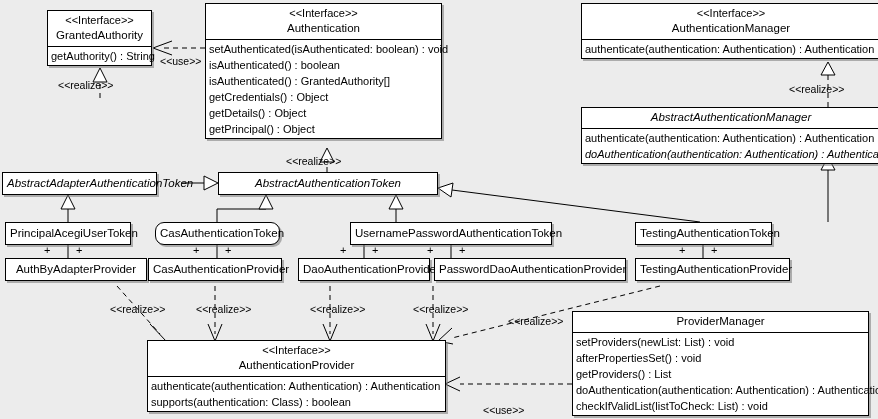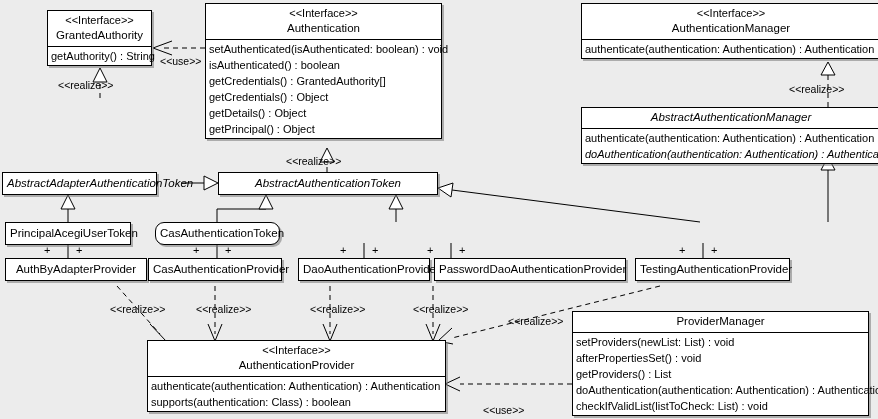--- a/index.html
+++ b/index.html
@@ -199,21 +199,21 @@
 
 
   <div class="uml-class" style="left:205px; top:3px; width:237px;">
     <div class="uml-head with-body">
       <span class="stereo">&lt;&lt;Interface&gt;&gt;</span>
       <span class="cname">Authentication</span>
     </div>
     <div class="uml-body">
       <span class="feature">setAuthenticated(isAuthenticated: boolean) : void</span>
       <span class="feature">isAuthenticated() : boolean</span>
-      <span class="feature">getCredentials() : GrantedAuthority[]</span>
+      <span class="feature">isAuthenticated() : GrantedAuthority[]</span>
       <span class="feature">getCredentials() : Object</span>
       <span class="feature">getDetails() : Object</span>
       <span class="feature">getPrincipal() : Object</span>
     </div>
   </div>
 
   <div class="uml-class" style="left:581px; top:3px; width:300px;">
     <div class="uml-head with-body">
       <span class="stereo">&lt;&lt;Interface&gt;&gt;</span>
       <span class="cname">AuthenticationManager</span>
@@ -250,21 +250,31 @@
       <span class="cname">PrincipalAcegiUserToken</span>
     </div>
   </div>
 
   <div class="uml-class simple" style="left:155px; top:222px; width:125px;border-radius:9px;">
     <div class="uml-head">
       <span class="cname">CasAuthenticationToken</span>
     </div>
   </div>
 
-
+  <div class="uml-class simple" style="left:350px; top:222px; width:202px;">
+    <div class="uml-head">
+      <span class="cname">UsernamePasswordAuthenticationToken</span>
+    </div>
+  </div>
+
+  <div class="uml-class simple" style="left:635px; top:222px; width:137px;">
+    <div class="uml-head">
+      <span class="cname">TestingAuthenticationToken</span>
+    </div>
+  </div>
 
   <div class="uml-class simple" style="left:5px; top:258px; width:142px;">
     <div class="uml-head">
       <span class="cname">AuthByAdapterProvider</span>
     </div>
   </div>
 
   <div class="uml-class simple" style="left:148px; top:258px; width:134px;">
     <div class="uml-head">
       <span class="cname">CasAuthenticationProvider</span>

